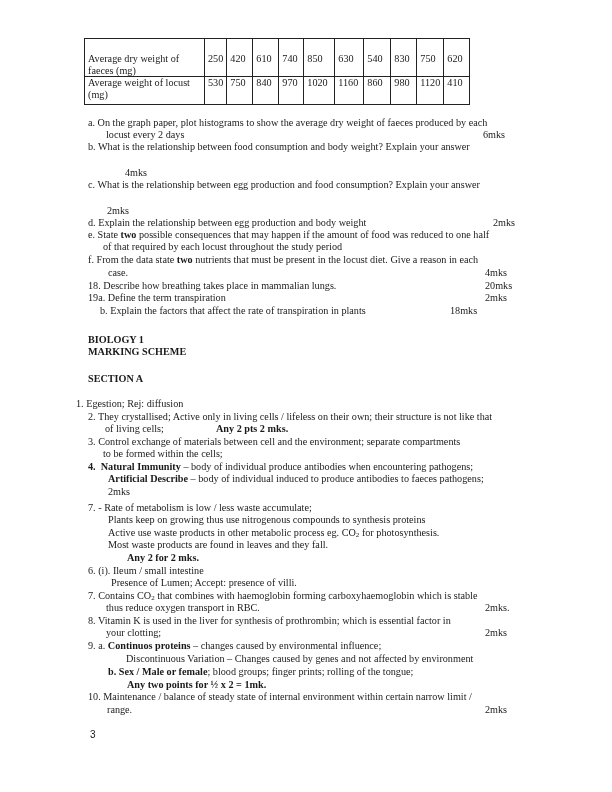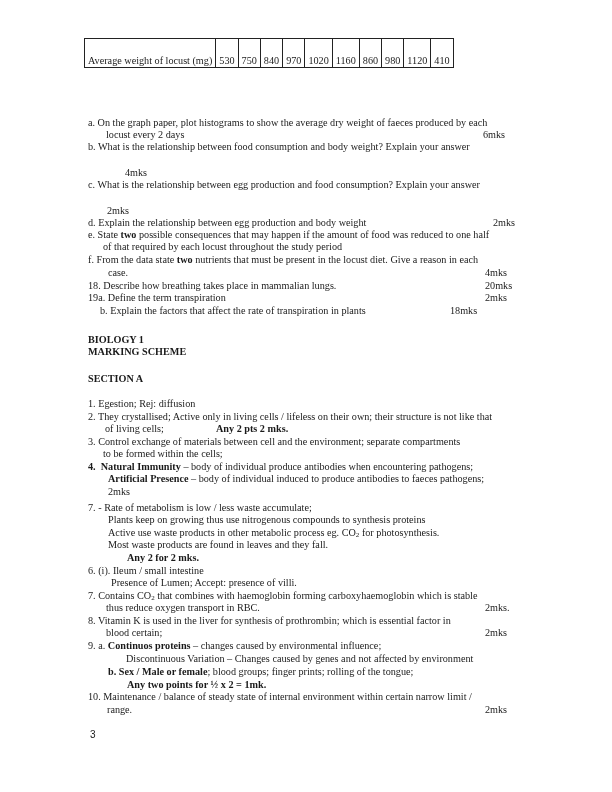--- a/index.html
+++ b/index.html
@@ -11,29 +11,42 @@
   .abs { position: absolute; white-space: nowrap; }
   b, .b { font-weight: bold; }
   table.data {
     position: absolute; left: 84px; top: 38px; border-collapse: collapse;
     font-family: "Liberation Serif", serif; font-size: 10.2px;
   }
   table.data td {
     border: 1px solid #222; padding: 0 3px; vertical-align: top; line-height: 11.5px;
   }
   table.data tr.r1 td { height: 35px; padding-top: 14px; box-sizing: border-box; }
-  table.data tr.r2 td { height: 28px; padding-top: 16px; box-sizing: border-box; }
+  table.data tr.r2 td { height: 28px; padding-top: 0; box-sizing: border-box; }
   .mk { position: absolute; white-space: nowrap; }
   sub { font-size: 7px; vertical-align: -1px; line-height: 0; }
 </style>
 </head>
 <body>
 
 <table class="data">
   <tbody>
+      <tr class="r1">
+    <td style="width:120px">Average dry weight of faeces (mg)</td>
+    <td style="width:22px">250</td>
+    <td style="width:26px">420</td>
+    <td style="width:26px">610</td>
+    <td style="width:25px">740</td>
+    <td style="width:31px">850</td>
+    <td style="width:29px">630</td>
+    <td style="width:27px">540</td>
+    <td style="width:26px">830</td>
+    <td style="width:27px">750</td>
+    <td style="width:26px">620</td>
+  </tr>
   <tr class="r2">
     <td>Average weight of locust (mg)</td>
     <td>530</td>
     <td>750</td>
     <td>840</td>
     <td>970</td>
     <td>1020</td>
     <td>1160</td>
     <td>860</td>
     <td>980</td>
@@ -61,43 +74,43 @@
 <div class="mk" style="left:485px;top:280px">20mks</div>
 <div class="abs" style="left:88px;top:292px">19a.   Define the term transpiration</div>
 <div class="mk" style="left:485px;top:292px">2mks</div>
 <div class="abs" style="left:100px;top:305px">b.   Explain the factors that affect the rate of transpiration in plants</div>
 <div class="mk" style="left:450px;top:305px">18mks</div>
 
 <div class="abs b" style="left:88px;top:334px">BIOLOGY 1</div>
 <div class="abs b" style="left:88px;top:346px">MARKING SCHEME</div>
 <div class="abs b" style="left:88px;top:373px">SECTION A</div>
 
-<div class="abs" style="left:88px;top:398px">1.  Egestion;  Rej: diffusion</div>
+<div class="abs" style="left:76px;top:398px">1.  Egestion;  Rej: diffusion</div>
 <div class="abs" style="left:88px;top:411px">2.  They crystallised; Active only in living cells / lifeless on their own; their structure is not like that</div>
 <div class="abs" style="left:105px;top:423px">of living cells;</div>
 <div class="abs b" style="left:216px;top:423px">Any 2 pts 2 mks.</div>
 <div class="abs" style="left:88px;top:436px">3.  Control exchange of materials between cell and the environment;  separate compartments</div>
 <div class="abs" style="left:103px;top:448px">to be formed within the cells;</div>
 <div class="abs" style="left:88px;top:461px"><b>4.</b>&nbsp;&nbsp;<b>Natural Immunity</b><span> – body of individual produce antibodies when encountering pathogens;</span></div>
-<div class="abs" style="left:108px;top:473px"><b>Artificial Presence</b><span> – body of individual induced to produce antibodies to faeces pathogens;</span></div>
+<div class="abs" style="left:108px;top:473px"><b>Artificial Describe</b><span> – body of individual induced to produce antibodies to faeces pathogens;</span></div>
 <div class="abs" style="left:108px;top:486px">2mks</div>
 
 <div class="abs" style="left:88px;top:502px">7.  -  Rate of metabolism is low / less waste accumulate;</div>
 <div class="abs" style="left:108px;top:514px">Plants keep on growing thus use nitrogenous compounds to synthesis proteins</div>
 <div class="abs" style="left:108px;top:527px"><span>Active use waste products in other metabolic process eg. CO</span><sub>2</sub><span> for photosynthesis.</span></div>
 <div class="abs" style="left:108px;top:539px">Most waste products are found in leaves and they fall.</div>
 <div class="abs b" style="left:127px;top:552px">Any 2 for 2 mks.</div>
 
 <div class="abs" style="left:88px;top:565px">6.  (i).   Ileum / small intestine</div>
 <div class="abs" style="left:111px;top:577px">Presence of Lumen;     Accept:  presence of villi.</div>
 <div class="abs" style="left:88px;top:590px"><span>7.  Contains CO</span><sub>2</sub><span> that combines with haemoglobin forming carboxyhaemoglobin which is stable</span></div>
 <div class="abs" style="left:106px;top:602px">thus reduce oxygen transport in RBC.</div>
 <div class="mk" style="left:485px;top:602px">2mks.</div>
 <div class="abs" style="left:88px;top:615px">8.  Vitamin K is used in the liver for synthesis of prothrombin; which is essential factor in</div>
-<div class="abs" style="left:106px;top:627px">blood certain;</div>
+<div class="abs" style="left:106px;top:627px">your clotting;</div>
 <div class="mk" style="left:485px;top:627px">2mks</div>
 
 <div class="abs" style="left:88px;top:640px"><span>9.  a.  </span><b>Continuos proteins</b><span> – changes caused by environmental influence;</span></div>
 <div class="abs" style="left:126px;top:653px">Discontinuous Variation – Changes caused by genes and not affected by environment</div>
 <div class="abs" style="left:108px;top:666px"><b>b.   Sex / Male or female</b><span>; blood groups; finger prints; rolling of the tongue;</span></div>
 <div class="abs b" style="left:127px;top:679px">Any two points for ½ x 2 = 1mk.</div>
 <div class="abs" style="left:88px;top:691px">10.   Maintenance / balance of steady state of internal environment within certain narrow limit /</div>
 <div class="abs" style="left:107px;top:704px">range.</div>
 <div class="mk" style="left:485px;top:704px">2mks</div>
 

